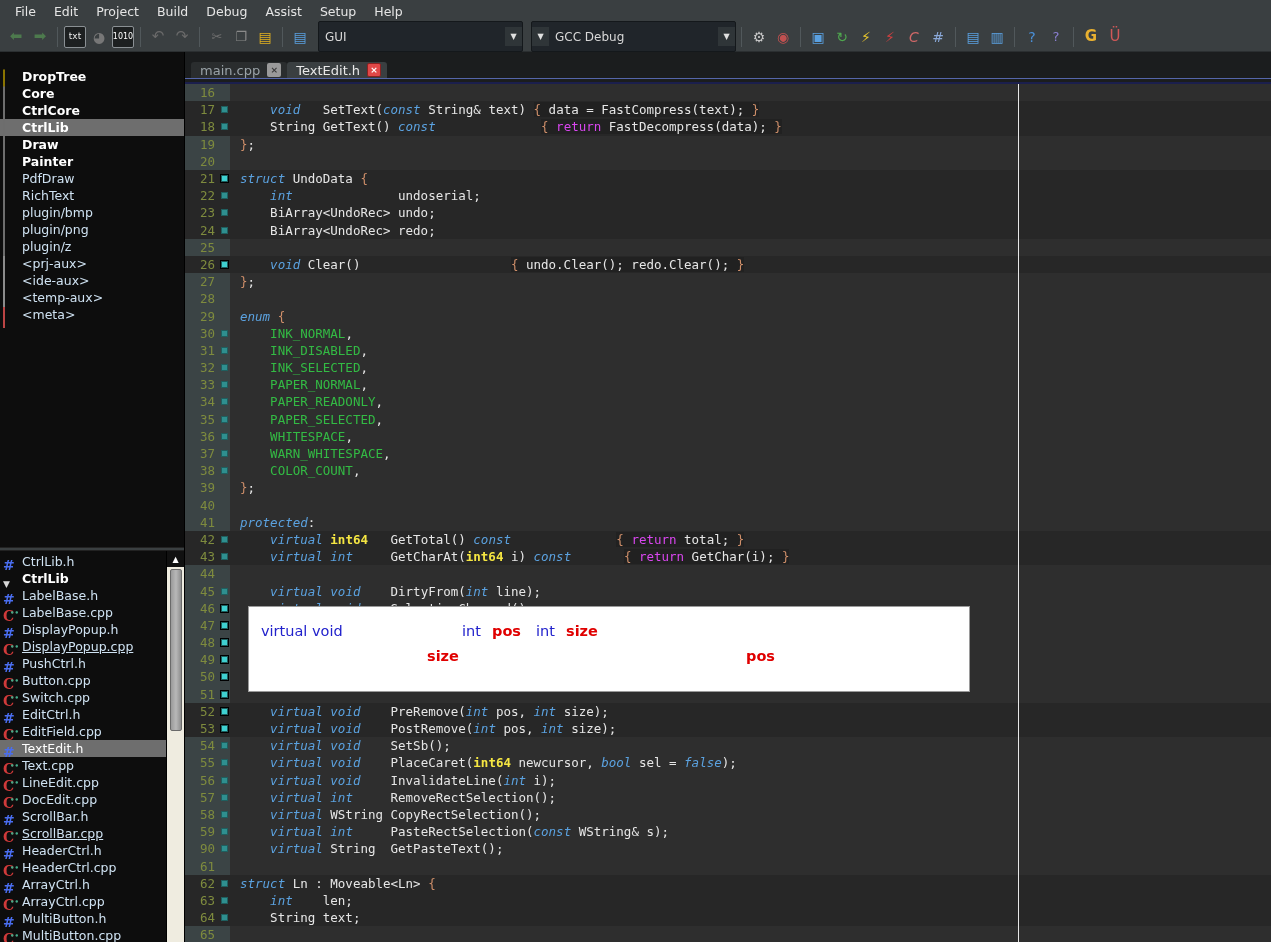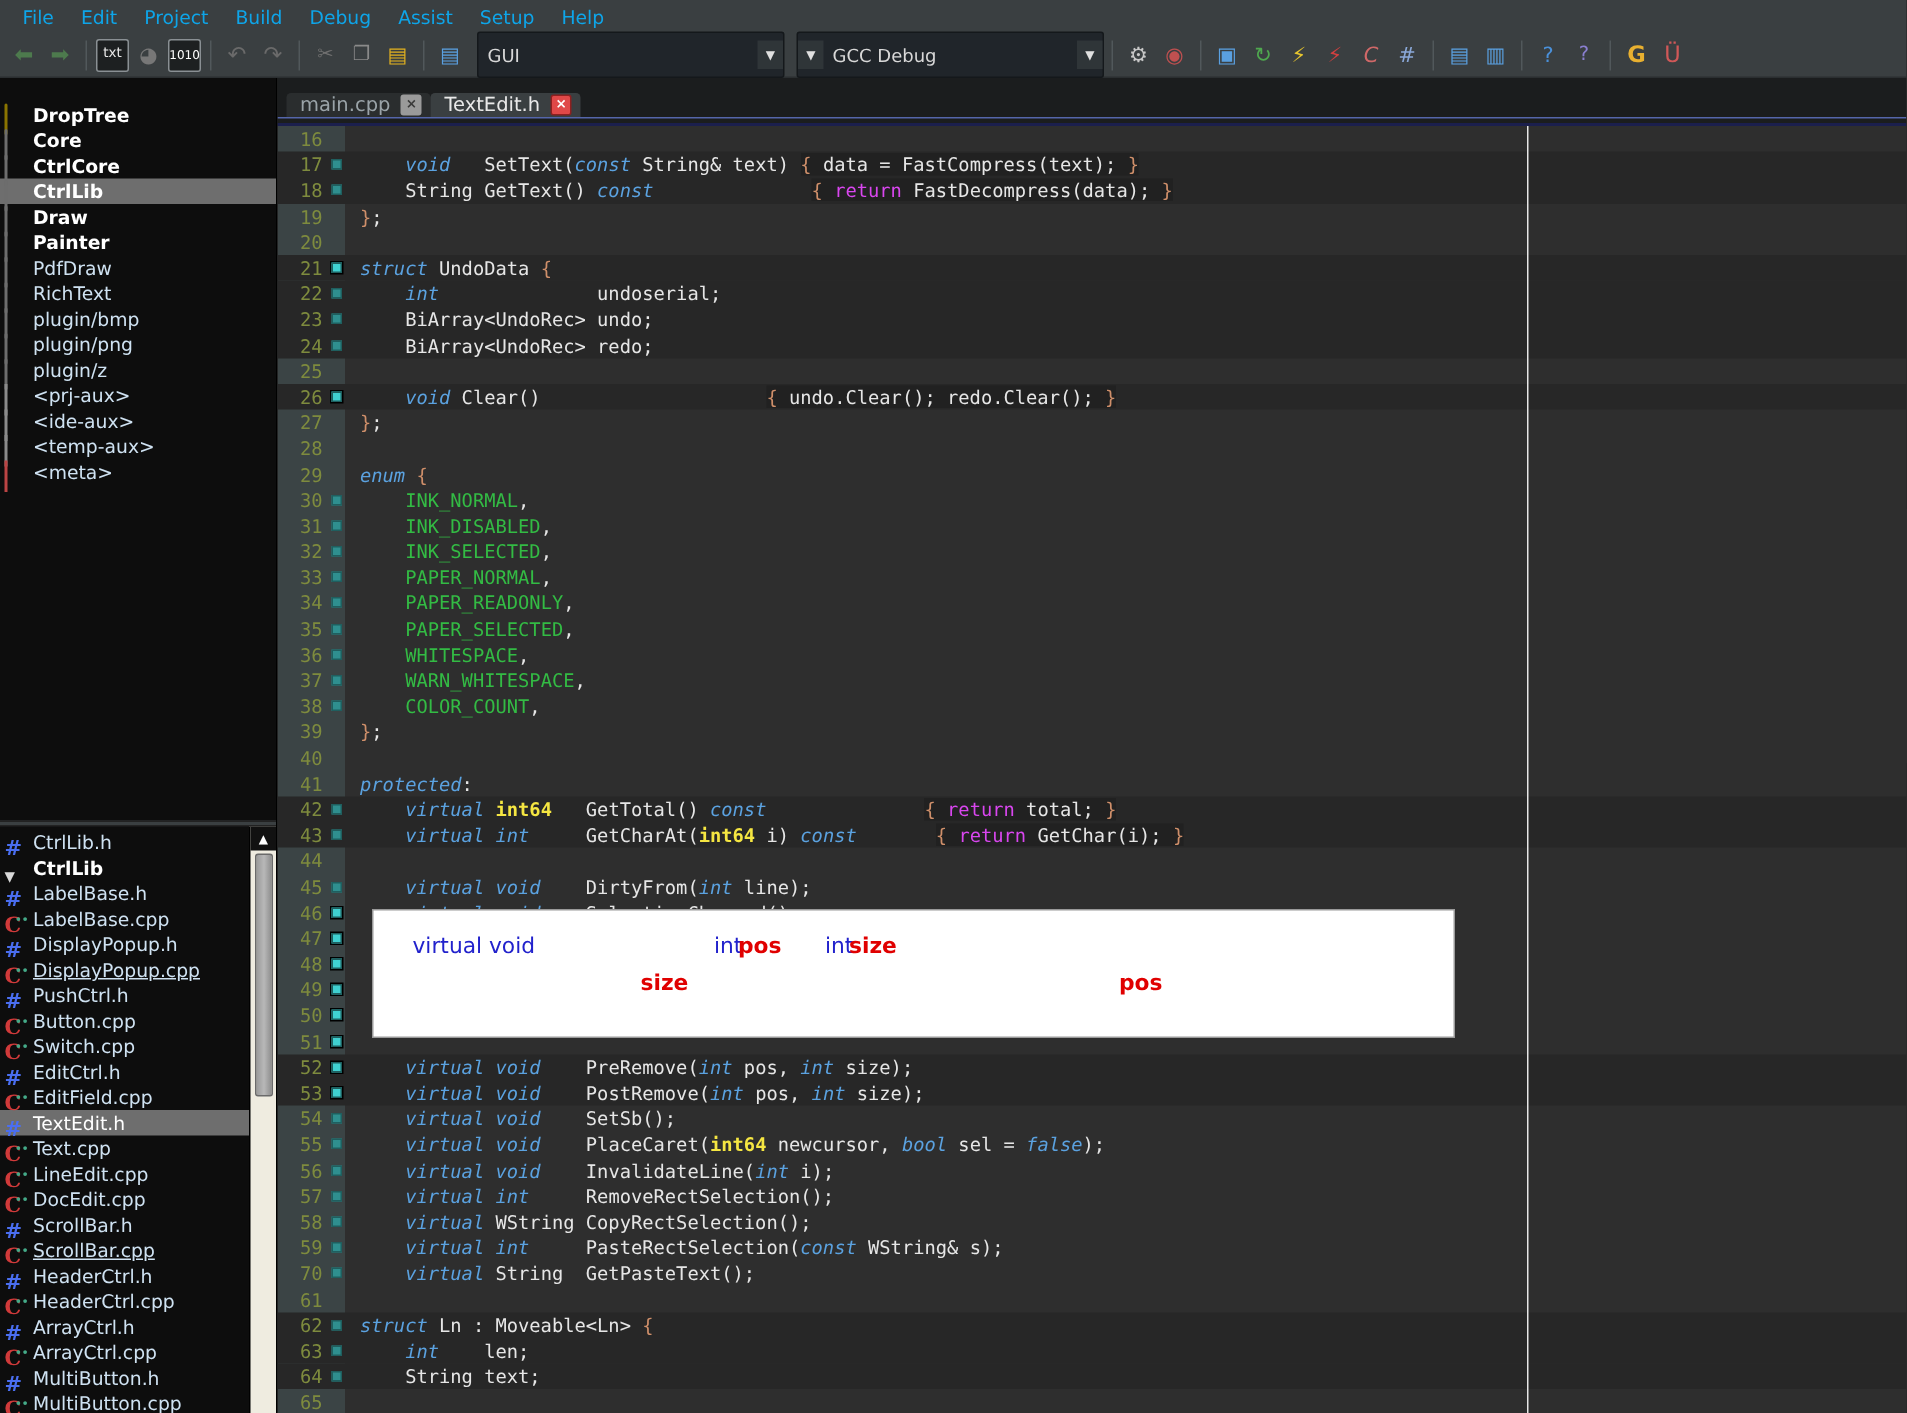--- a/index.html
+++ b/index.html
@@ -2,21 +2,21 @@
 <html><head>
 <meta charset="utf-8">
 <style>
   * { box-sizing: border-box; margin:0; padding:0; }
   html,body { width:1271px; height:942px; overflow:hidden; background:#2b2b2b;
               font-family:"DejaVu Sans", sans-serif; }
 
   
   #menubar { height:22px; background:#3a3f41; display:flex; align-items:center;
              padding-left:6px; }
-  .menu-item { color:#0ea5e9; font-size:12.5px; padding:2px 9px; cursor:default;
+  .menu-item { color:#e5e5e5; font-size:12.5px; padding:2px 9px; cursor:default;
                font-family:"DejaVu Sans", sans-serif; }
 
   
   #toolbar { height:30px; background:#3a3f41; display:flex; align-items:center;
              padding:0 4px; border-bottom:1px solid #2b2f31; }
   .tb-btn { width:22px; height:22px; display:flex; align-items:center;
             justify-content:center; margin:0 1px; border-radius:2px; }
   .tb-sep { width:1px; height:20px; background:#51585b; margin:0 5px; }
   .tb-ico { font-size:13px; line-height:1; display:block; }
   .framed { border:1px solid #8a9094; background:#1d2021; }
@@ -130,21 +130,21 @@
   .brc  { color:#cf8f6a; }
   .blk  { background:#212121; }
   .ret  { color:#d946ef; }
   .i64  { color:#f5e642; font-weight:bold; }
 
   
   #popup { position:absolute; left:63px; top:522px; width:722px; height:86px;
            background:#ffffff; border:1px solid #9a9a9a; z-index:20;
            font-family:"DejaVu Sans", sans-serif; }
   .pp-row { position:absolute; font-size:14.5px; }
-  .pp-blue { color:#2222cc;margin-left:14px; }
+  .pp-blue { color:#2222cc; }
   .pp-red  { color:#e00000; font-weight:bold; }
 </style>
 </head>
 <body>
 
 <div id="menubar">
     <div class="menu-item">File</div>
     <div class="menu-item">Edit</div>
     <div class="menu-item">Project</div>
     <div class="menu-item">Build</div>
@@ -476,21 +476,21 @@
           <div class="cline"><span class="lnum">50</span><span class="bp"><i class="on"></i></span><span class="ctext"></span></div>
           <div class="cline"><span class="lnum">51</span><span class="bp"><i class="on"></i></span><span class="ctext"></span></div>
           <div class="cline alt"><span class="lnum">52</span><span class="bp"><i class="on"></i></span><span class="ctext">    <span class="kw">virtual</span> <span class="kw">void</span>    PreRemove(<span class="kw">int</span> pos, <span class="kw">int</span> size);</span></div>
           <div class="cline alt"><span class="lnum">53</span><span class="bp"><i class="on"></i></span><span class="ctext">    <span class="kw">virtual</span> <span class="kw">void</span>    PostRemove(<span class="kw">int</span> pos, <span class="kw">int</span> size);</span></div>
           <div class="cline"><span class="lnum">54</span><span class="bp"><i></i></span><span class="ctext">    <span class="kw">virtual</span> <span class="kw">void</span>    SetSb();</span></div>
           <div class="cline"><span class="lnum">55</span><span class="bp"><i></i></span><span class="ctext">    <span class="kw">virtual</span> <span class="kw">void</span>    PlaceCaret(<span class="i64">int64</span> newcursor, <span class="kw">bool</span> sel = <span class="kw">false</span>);</span></div>
           <div class="cline"><span class="lnum">56</span><span class="bp"><i></i></span><span class="ctext">    <span class="kw">virtual</span> <span class="kw">void</span>    InvalidateLine(<span class="kw">int</span> i);</span></div>
           <div class="cline"><span class="lnum">57</span><span class="bp"><i></i></span><span class="ctext">    <span class="kw">virtual</span> <span class="kw">int</span>     RemoveRectSelection();</span></div>
           <div class="cline"><span class="lnum">58</span><span class="bp"><i></i></span><span class="ctext">    <span class="kw">virtual</span> WString CopyRectSelection();</span></div>
           <div class="cline"><span class="lnum">59</span><span class="bp"><i></i></span><span class="ctext">    <span class="kw">virtual</span> <span class="kw">int</span>     PasteRectSelection(<span class="kw">const</span> WString&amp; s);</span></div>
-          <div class="cline"><span class="lnum">70</span><span class="bp"><i></i></span><span class="ctext">    <span class="kw">virtual</span> String  GetPasteText();</span></div>
+          <div class="cline"><span class="lnum">90</span><span class="bp"><i></i></span><span class="ctext">    <span class="kw">virtual</span> String  GetPasteText();</span></div>
           <div class="cline"><span class="lnum">61</span><span class="bp"></span><span class="ctext"></span></div>
           <div class="cline alt"><span class="lnum">62</span><span class="bp"><i></i></span><span class="ctext"><span class="kw">struct</span> Ln : Moveable&lt;Ln&gt; <span class="brc">{</span></span></div>
           <div class="cline alt"><span class="lnum">63</span><span class="bp"><i></i></span><span class="ctext">    <span class="kw">int</span>    len;</span></div>
           <div class="cline alt"><span class="lnum">64</span><span class="bp"><i></i></span><span class="ctext">    String text;</span></div>
           <div class="cline"><span class="lnum">65</span><span class="bp"></span><span class="ctext"></span></div>
         </div>
 
       <div id="popup">
         <span class="pp-row pp-blue" style="left:12px; top:16px;">virtual void</span>
         <span class="pp-row pp-blue" style="left:213px; top:16px;">int</span>

